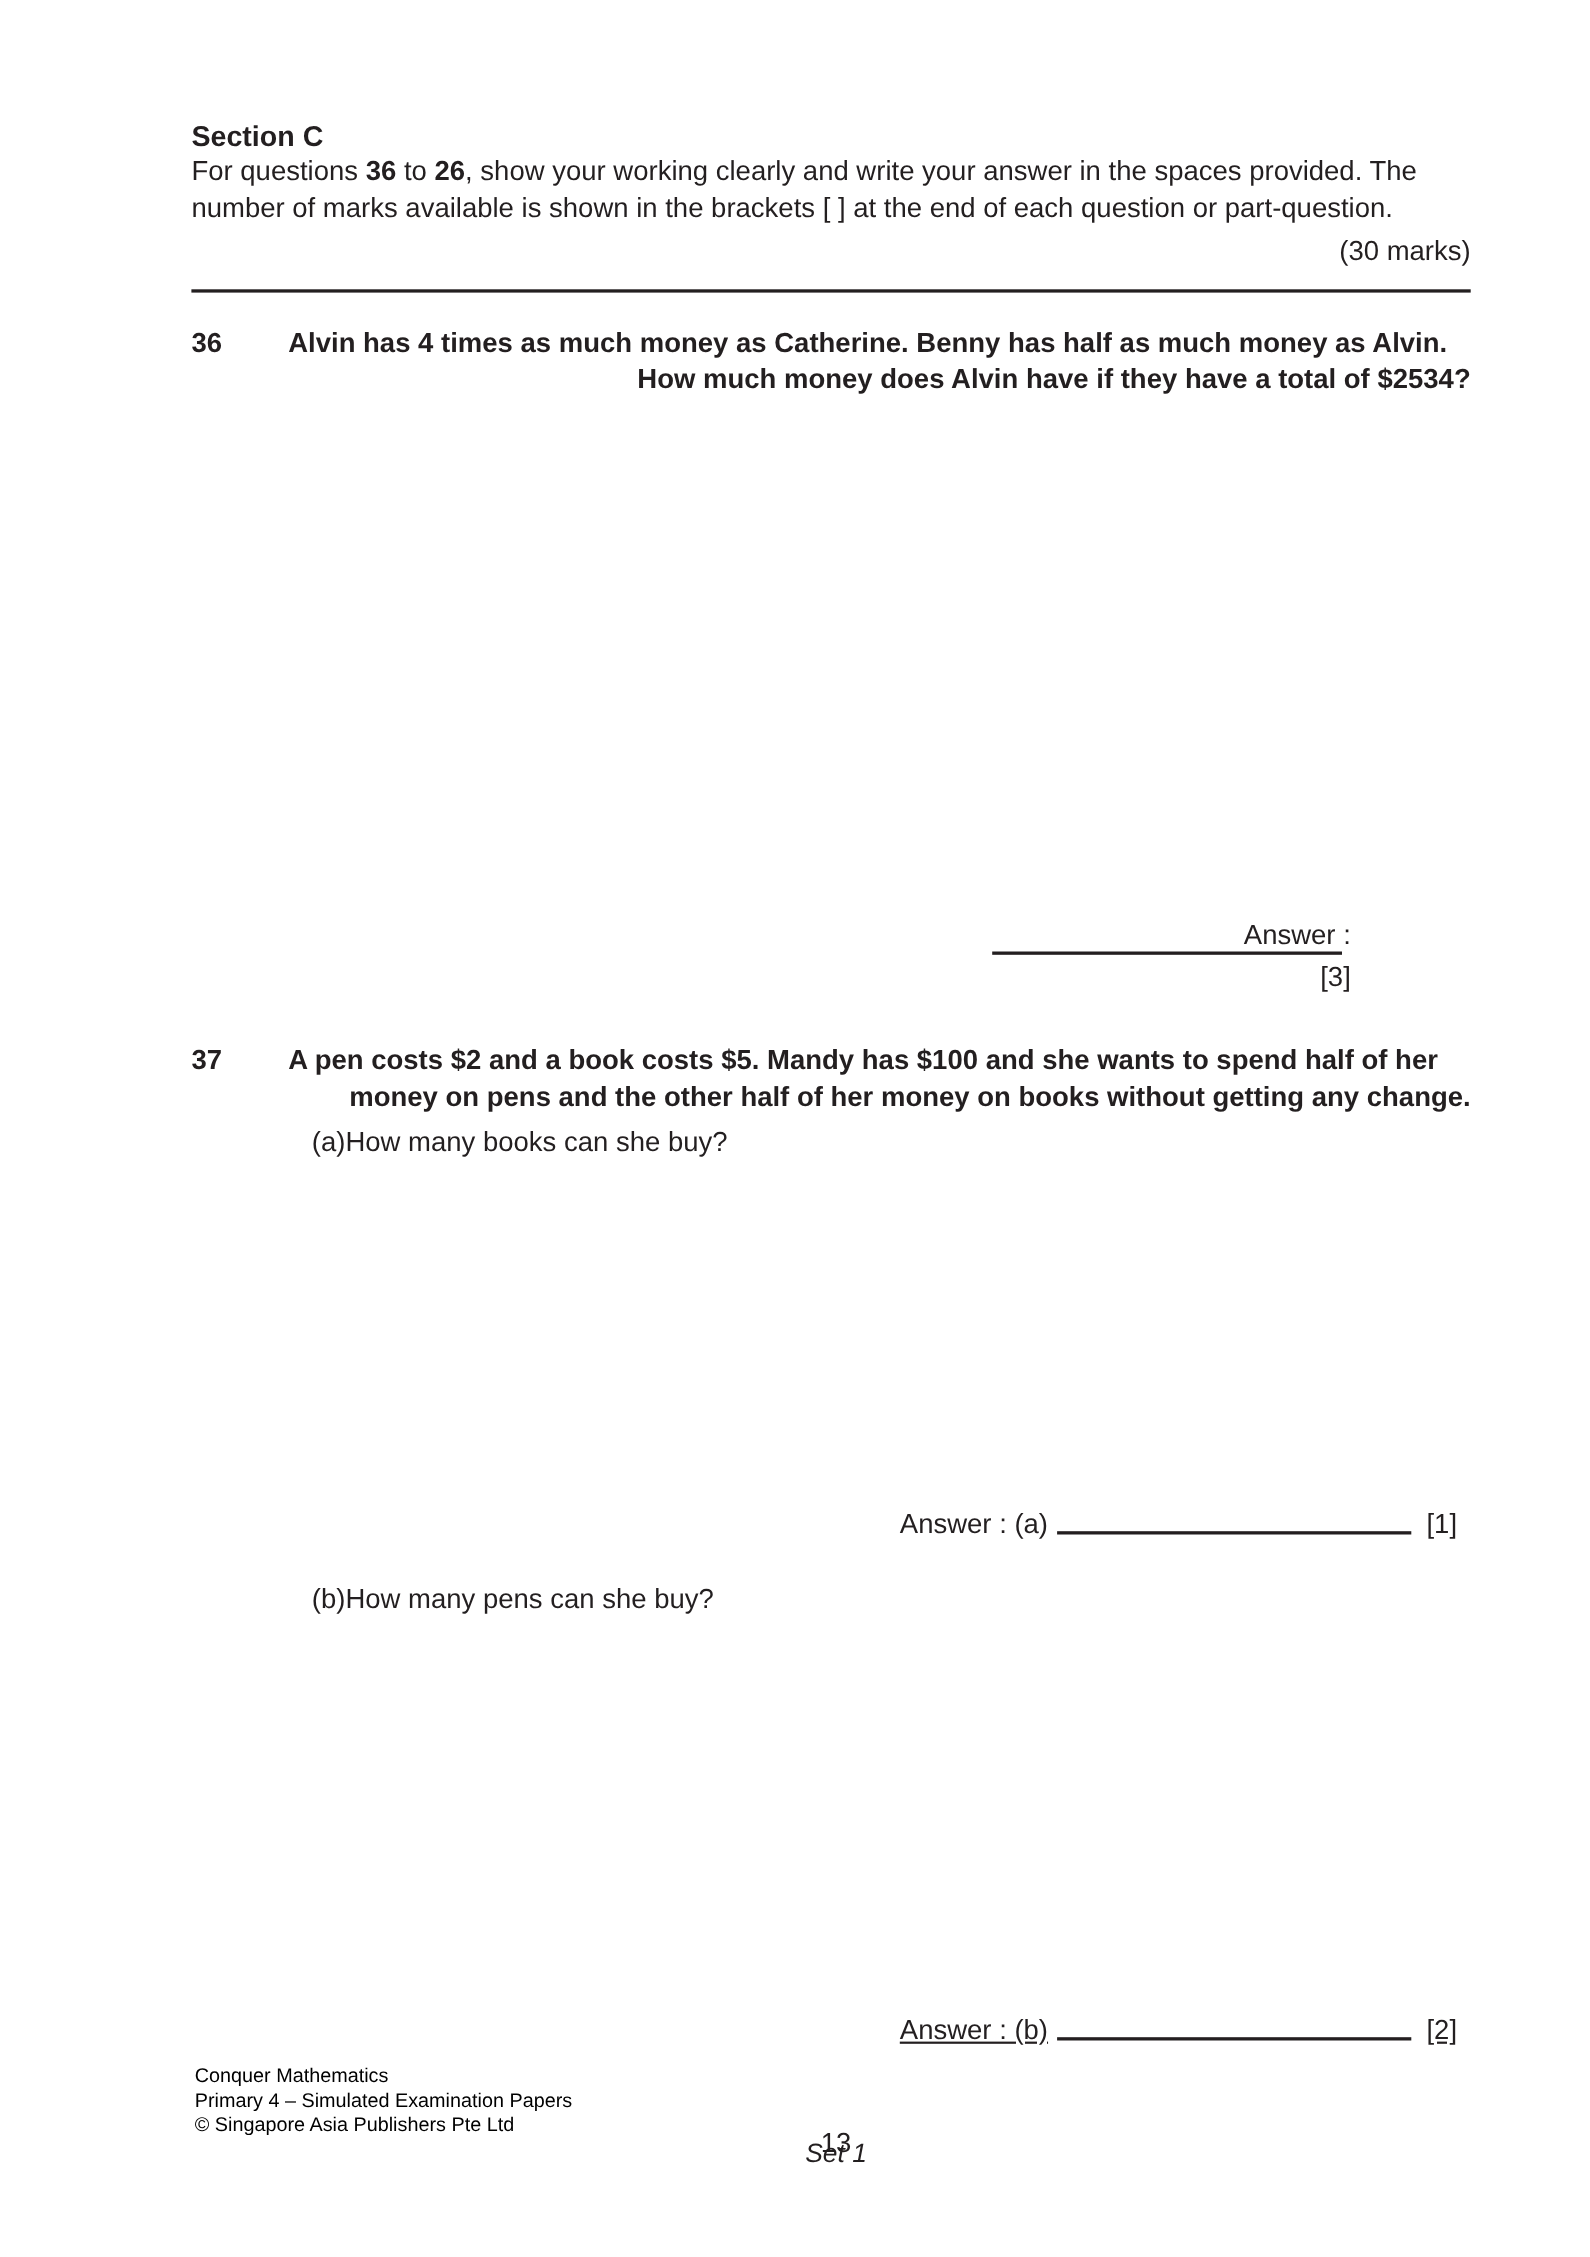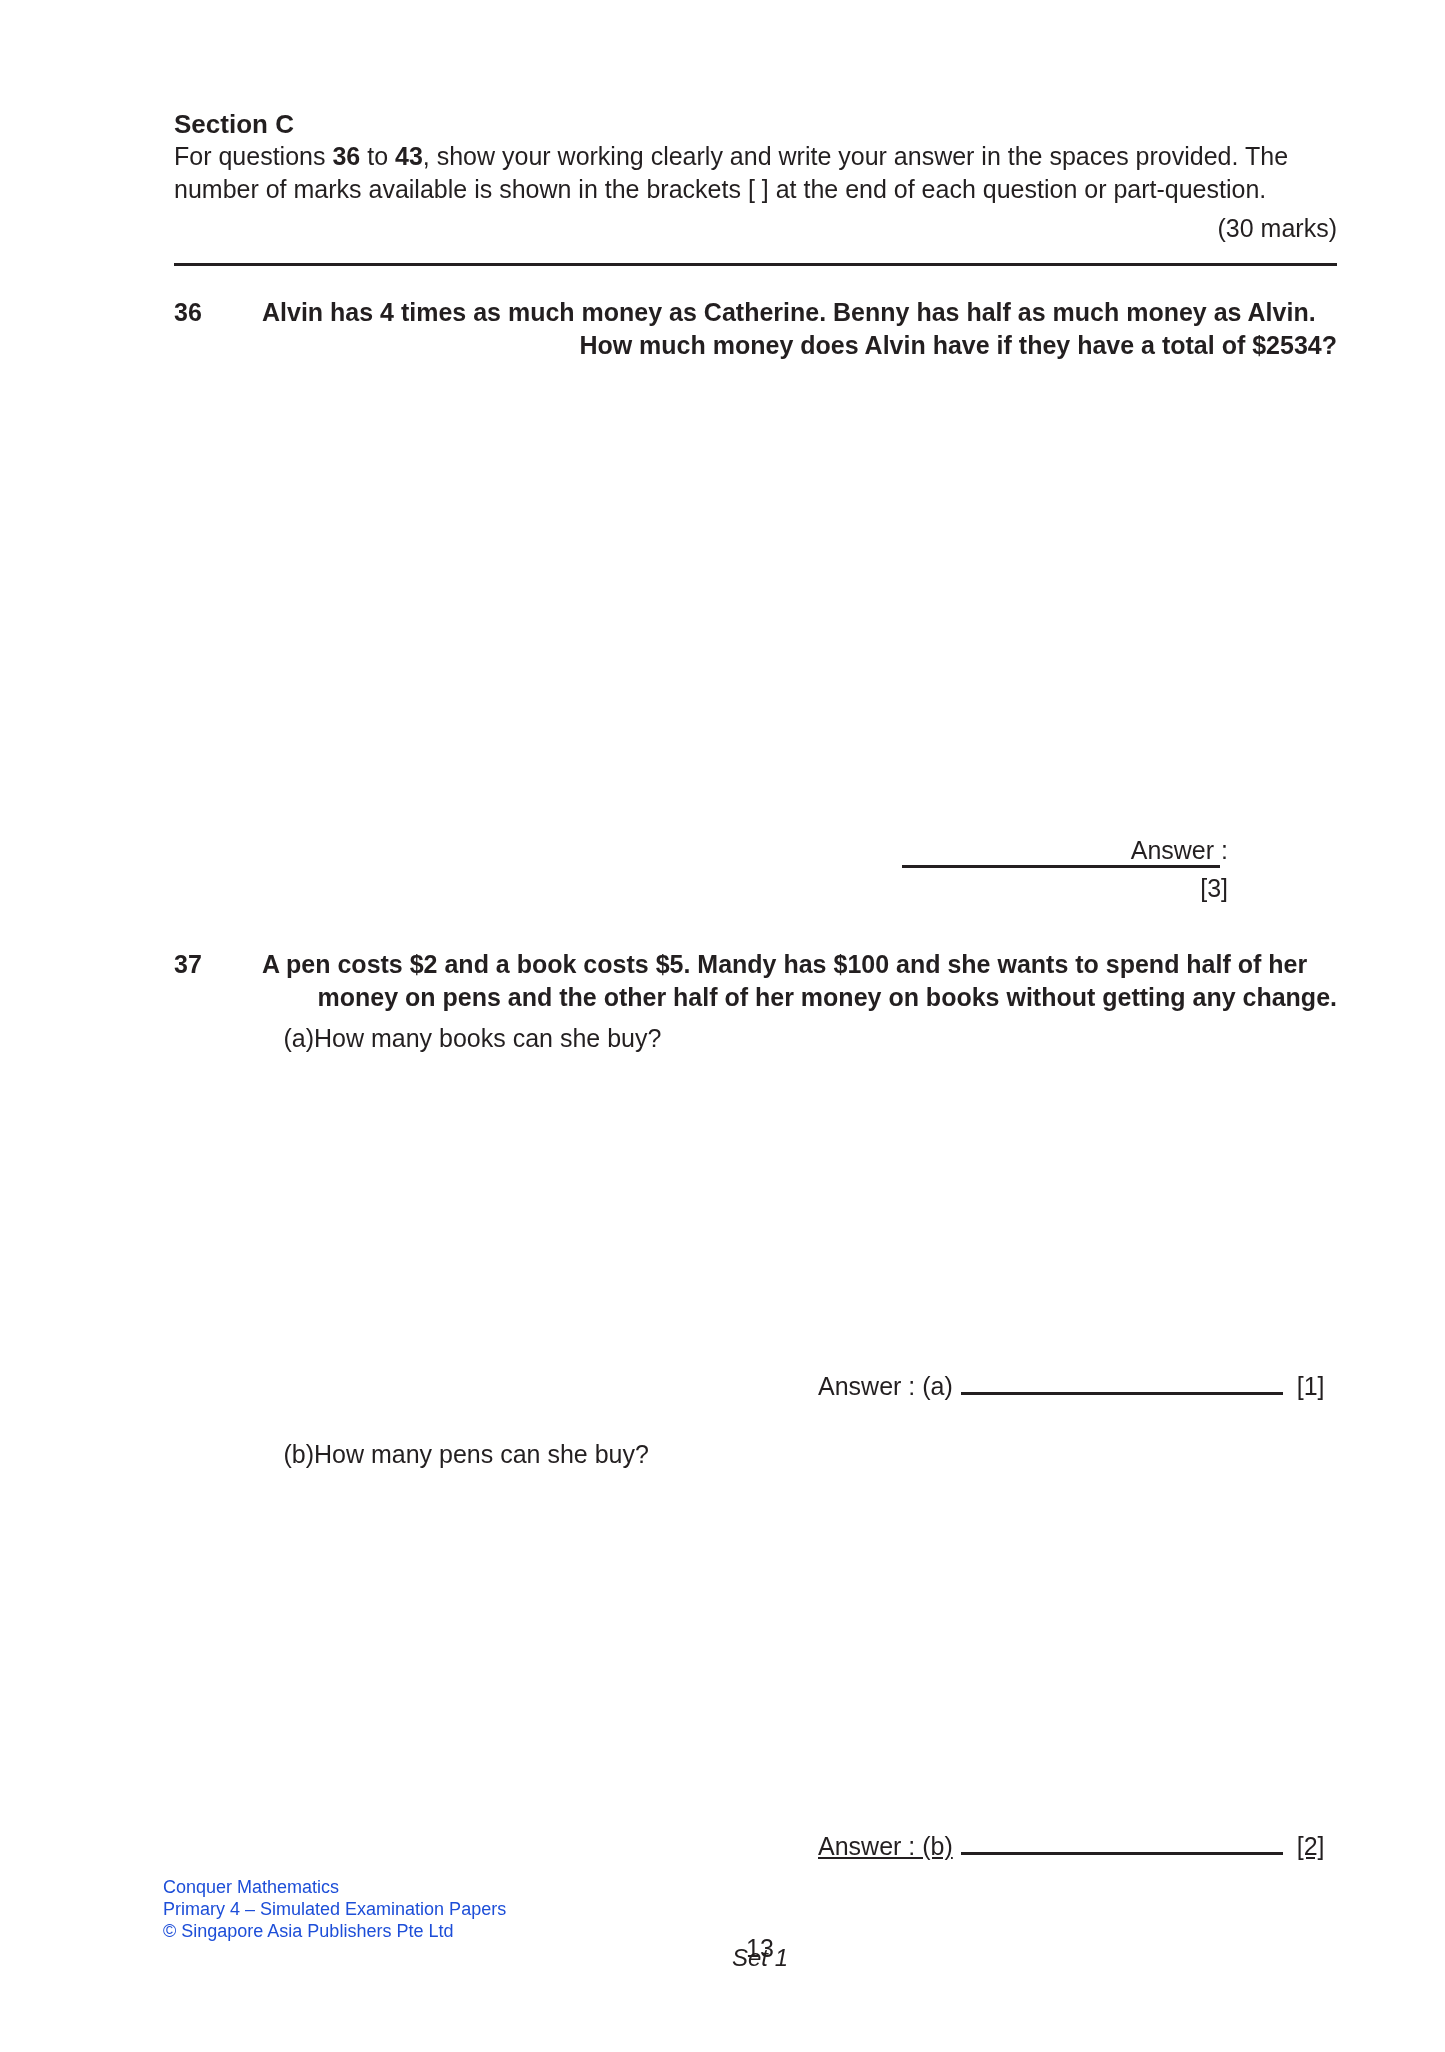--- a/index.html
+++ b/index.html
@@ -12,32 +12,32 @@
   .marks{right:108px;top:212px;font-size:25px;}
   .rule{left:174px;width:1163px;top:263px;height:3px;background:#231f20;}
   .qnum{left:174px;font-weight:bold;font-size:25px;}
   .qtext{left:262px;width:1075px;font-size:25px;line-height:33px;}
   .qtext .row{display:flex;justify-content:space-between;white-space:nowrap;font-weight:bold;}
   .qtext .row.left{justify-content:flex-end;}
   .sub{left:262px;font-size:25px;}
   .sub .lbl{display:inline-block;width:52px;}
   .ans{font-size:25px;display:flex;align-items:flex-end;white-space:nowrap;}
   .ans .line{display:inline-block;height:3px;background:#231f20;margin:0 8px 6px 8px;}
-  .footer{left:163px;top:1876px;font-size:18px;line-height:22px;color:#1d4ed8;}
+  .footer{left:177px;top:1876px;font-size:18px;line-height:22px;color:#000000;}
   .pnum{left:730px;top:1910px;width:60px;text-align:center;font-size:25px;margin-top:24px;}
   .set{left:720px;top:1944px;width:80px;text-align:center;font-size:24px;font-style:italic;}
 </style>
 </head>
 <body>
 
 <div class="abs section-title t">Section C</div>
 
 <div class="abs instr" style="top:140px;">
   <div class="row">
-    <span><span>For questions </span><b>36</b><span> to </span><b>43</b><span>, show your working clearly and write your answer in the spaces provided. The</span></span>
+    <span><span>For questions </span><b>36</b><span> to </span><b>26</b><span>, show your working clearly and write your answer in the spaces provided. The</span></span>
   </div>
   <div class="row">
     <span>number of marks available is shown in the brackets [ ] at the end of each question or part-question.</span>
   </div>
 </div>
 
 <div class="abs marks t">(30 marks)</div>
 <div class="abs rule"></div>
 
 <div class="abs qnum t" style="top:296px;">36</div>

